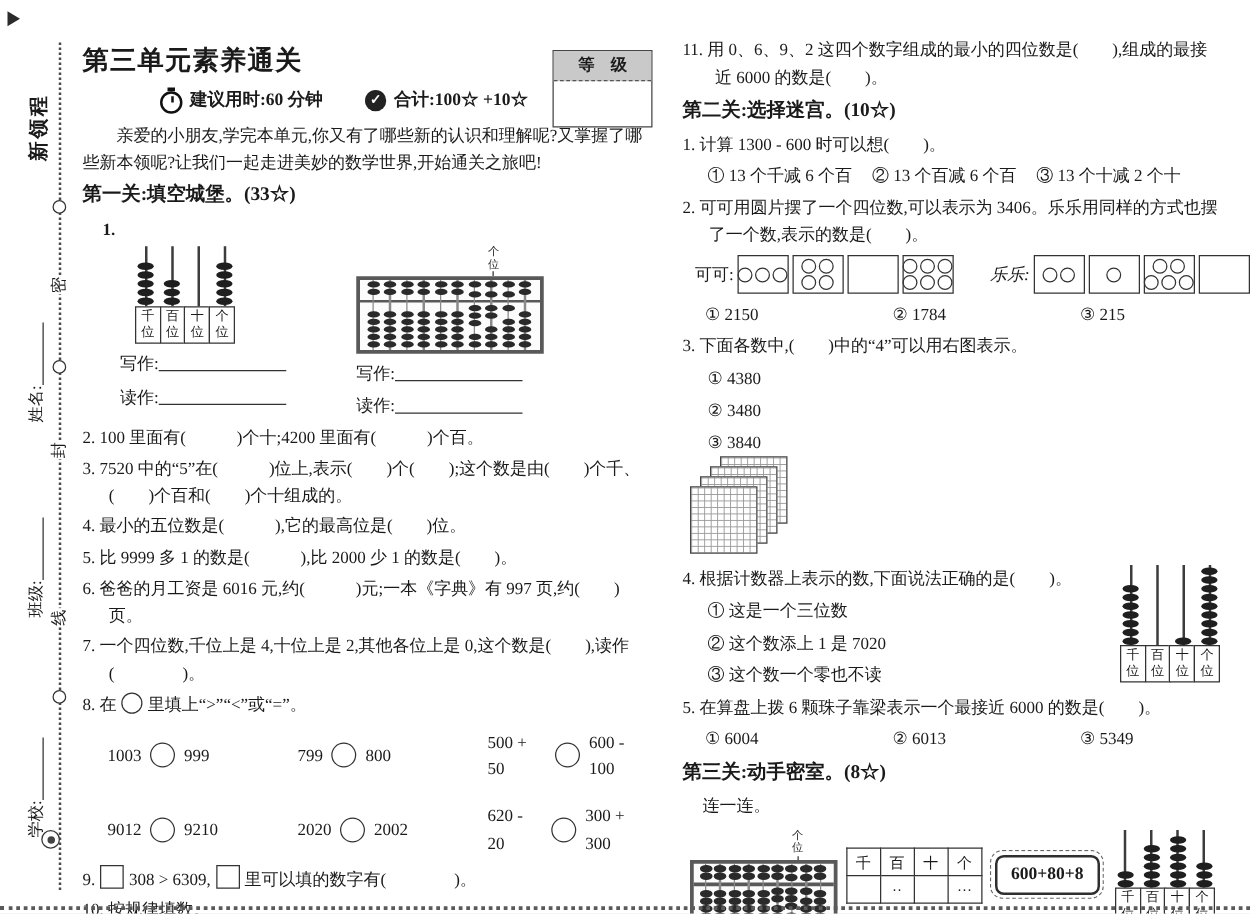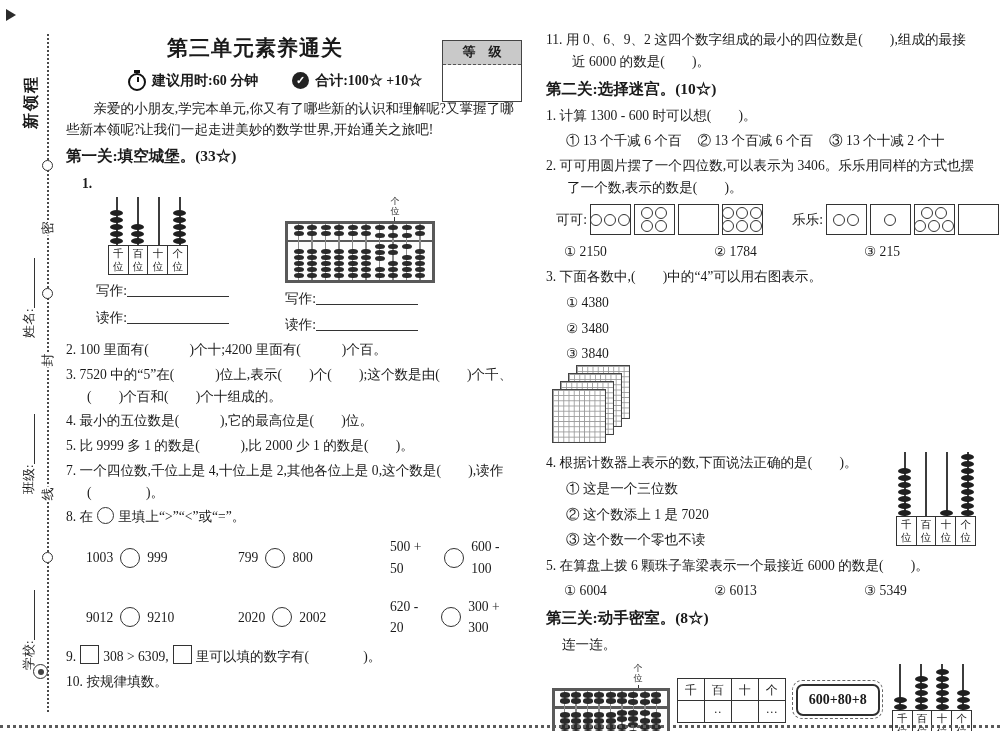--- a/index.html
+++ b/index.html
@@ -16,21 +16,21 @@
          letter-spacing:2px;white-space:nowrap;transform:rotate(-90deg);}
   .bfield{position:absolute;left:-20px;width:96px;height:16px;font-size:13px;white-space:nowrap;transform:rotate(-90deg);}
   .uline{display:inline-block;width:50px;height:12px;border-bottom:1.2px solid #333;vertical-align:-2px;}
   .pub-mark{position:absolute;left:33px;top:664px;width:13px;height:13px;border:1.3px solid #333;border-radius:50%;
             display:flex;align-items:center;justify-content:center;z-index:2;background:#fff;}
   .pub-dot{width:6px;height:6px;border-radius:50%;background:#444;}
   
   .page{position:absolute;font-size:13.6px;line-height:1.6;}
   .page-l{left:66px;top:30px;width:456px;}
   .page-r{left:546px;top:26px;width:432px;}
-  .title{width:378px;text-align:center;font-size:21px;font-weight:bold;letter-spacing:1px;margin:2px 0 4px;}
+  .title{width:378px;font-size:21px;font-weight:bold;letter-spacing:1px;margin:2px 0 4px;}
   .grade-box{position:absolute;right:0;top:8px;width:78px;height:60px;border:1.5px solid #444;background:#fff;}
   .grade-head{height:23px;background:#c9c9c9;border-bottom:1.5px dashed #555;display:flex;align-items:center;
               justify-content:center;font-weight:bold;font-size:13px;}
   .meta{display:flex;align-items:center;gap:34px;margin:2px 0 6px 62px;font-weight:bold;font-size:14px;}
   .meta-item{display:flex;align-items:center;}
   .sw{position:relative;display:inline-block;width:14px;height:14px;border:2px solid #111;border-radius:50%;margin:2px 6px 0 0;}
   .sw-btn{position:absolute;left:50%;top:-5px;width:6px;height:3px;margin-left:-3px;background:#111;}
   .sw-hand{position:absolute;left:50%;top:2px;width:1.5px;height:5px;background:#111;}
   .chk{display:inline-flex;width:17px;height:17px;border-radius:50%;background:#222;color:#fff;
        align-items:center;justify-content:center;margin-right:6px;flex:none;}
@@ -57,21 +57,21 @@
   .opts-vert{margin-left:20px;}
   .relblk{position:relative;}
   .fig-abs{position:absolute;}
   .boxes-row{display:flex;align-items:center;margin:6px 0 6px 10px;}
   .cb-label{margin-right:3px;white-space:nowrap;}
   .cbs{display:flex;}
   .cb-box{width:39px;height:29px;border:1.5px solid #333;margin-right:3px;display:flex;flex-direction:column;
           align-items:center;justify-content:center;background:#fff;}
   .cb-row{display:flex;}
   .cb-circle{width:10px;height:10px;border:1.3px solid #333;border-radius:50%;margin:0.5px 1px;}
-  .ll-gap{margin-left:26px;}
+  .ll-gap{margin-left:26px;font-style:italic;}
   
   .ct{display:inline-flex;flex-direction:column;align-items:center;}
   .ct-row{display:flex;align-items:flex-end;}
   .ct-col{position:relative;width:21px;display:flex;flex-direction:column;justify-content:flex-end;align-items:center;}
   .ct-rod{position:absolute;left:50%;top:0;bottom:0;width:2px;margin-left:-1px;background:#3c3c3c;}
   .ct-stack{position:relative;display:flex;flex-direction:column;align-items:center;}
   .ct-bead{width:13px;height:6px;border-radius:50%;background:#1f1f1f;margin:0.5px 0;}
   .ct-labels{display:flex;}
   .ct-lab{width:19px;border:1.2px solid #333;margin-left:-1.2px;padding:1px 0;display:flex;flex-direction:column;
           align-items:center;background:#fff;}
@@ -309,20 +309,21 @@
           <div class="wr-line"><span>写作:</span><span class="uline2"></span></div>
           <div class="wr-line"><span>读作:</span><span class="uline2"></span></div>
         </div>
       </div>
     </div>
 
     <p class="q">2. 100 里面有(　　　)个十;4200 里面有(　　　)个百。</p>
     <p class="q">3. 7520 中的“5”在(　　　)位上,表示(　　)个(　　);这个数是由(　　)个千、(　　)个百和(　　)个十组成的。</p>
     <p class="q">4. 最小的五位数是(　　　),它的最高位是(　　)位。</p>
     <p class="q">5. 比 9999 多 1 的数是(　　　),比 2000 少 1 的数是(　　)。</p>
+    <p class="q">6. 爸爸的月工资是 6016 元,约(　　　)元;一本《字典》有 997 页,约(　　)页。</p>
     <p class="q">7. 一个四位数,千位上是 4,十位上是 2,其他各位上是 0,这个数是(　　),读作(　　　　)。</p>
 
     <div>
       <p class="q"><span>8. 在</span><span class="inl-circle"></span><span>里填上“&gt;”“&lt;”或“=”。</span></p>
       <div class="q8-grid">
         <span class="cmp">
             <span>1003</span>
             <span class="cmp-circle"></span>
             <span>999</span>
           </span>

